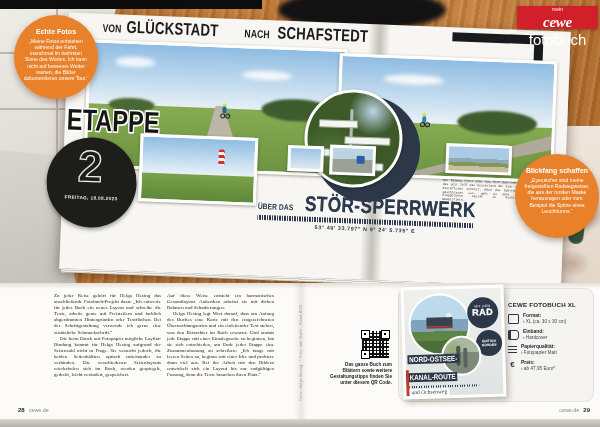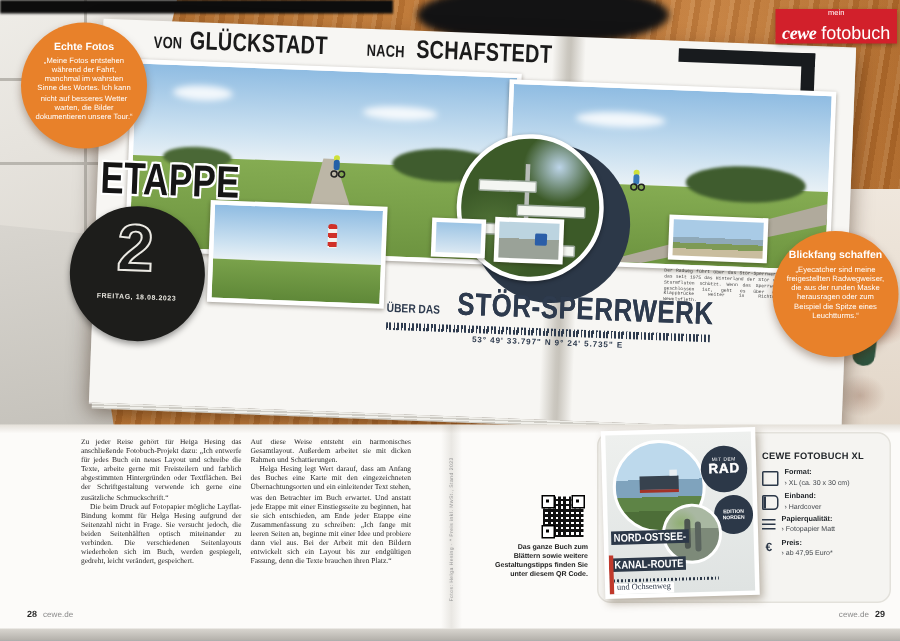--- a/index.html
+++ b/index.html
@@ -94,21 +94,21 @@
   .bubble{position:absolute;width:84px;height:84px;border-radius:50%;background:#e8812a;
           color:#fff;text-align:center;box-shadow:0 3px 6px rgba(60,25,0,.35);}
   .bubble .bt{margin-top:13px;font-size:7px;font-weight:700;line-height:1.1;}
   .bubble .bx{margin:2px 9px 0 9px;font-size:5.1px;line-height:1.22;}
   .bubble.lft{left:14px;top:15px;}
   .bubble.rgt{left:515px;top:154px;}
 
   .badge{position:absolute;left:517px;top:6px;width:81px;height:23px;background:#d2202b;
          color:#fff;text-align:center;box-shadow:0 1px 3px rgba(0,0,0,.3);}
   .badge .m{font-size:5px;line-height:7px;display:block;}
-  .badge .row{font-size:12px;line-height:9px;}
+  .badge .row{font-size:15px;line-height:9px;}
   .badge .cw{font-family:"Liberation Serif",serif;font-style:italic;font-weight:700;letter-spacing:-.3px;}
 
   
   .magbottom{position:absolute;left:0;top:283px;width:600px;height:136px;background:#fcfbf9;}
   .magbottom:before{content:"";position:absolute;left:0;top:0;width:600px;height:6px;
          background:linear-gradient(rgba(120,100,70,.18),transparent);}
   .gutter{position:absolute;left:294px;top:0;width:14px;height:100%;
          background:linear-gradient(90deg,transparent,rgba(100,90,70,.12),transparent);}
 
   .col{position:absolute;top:10px;width:107px;height:86px;overflow:hidden;

